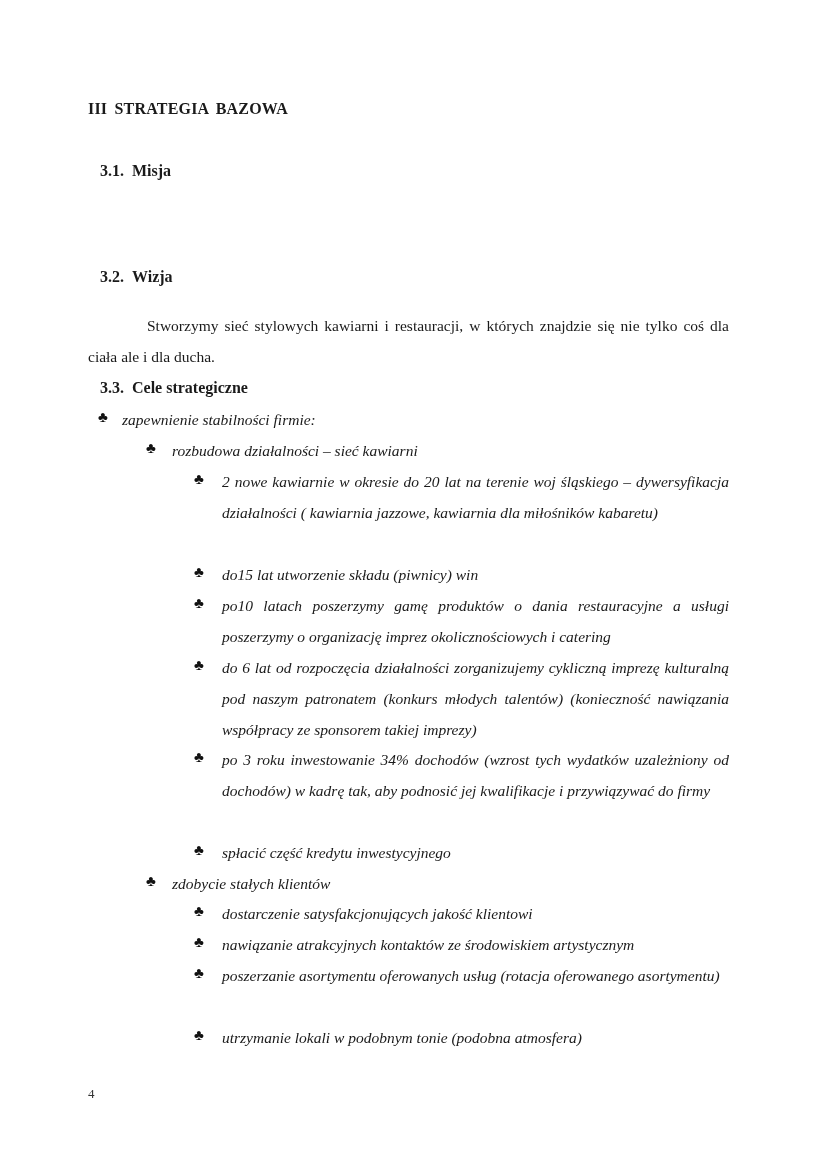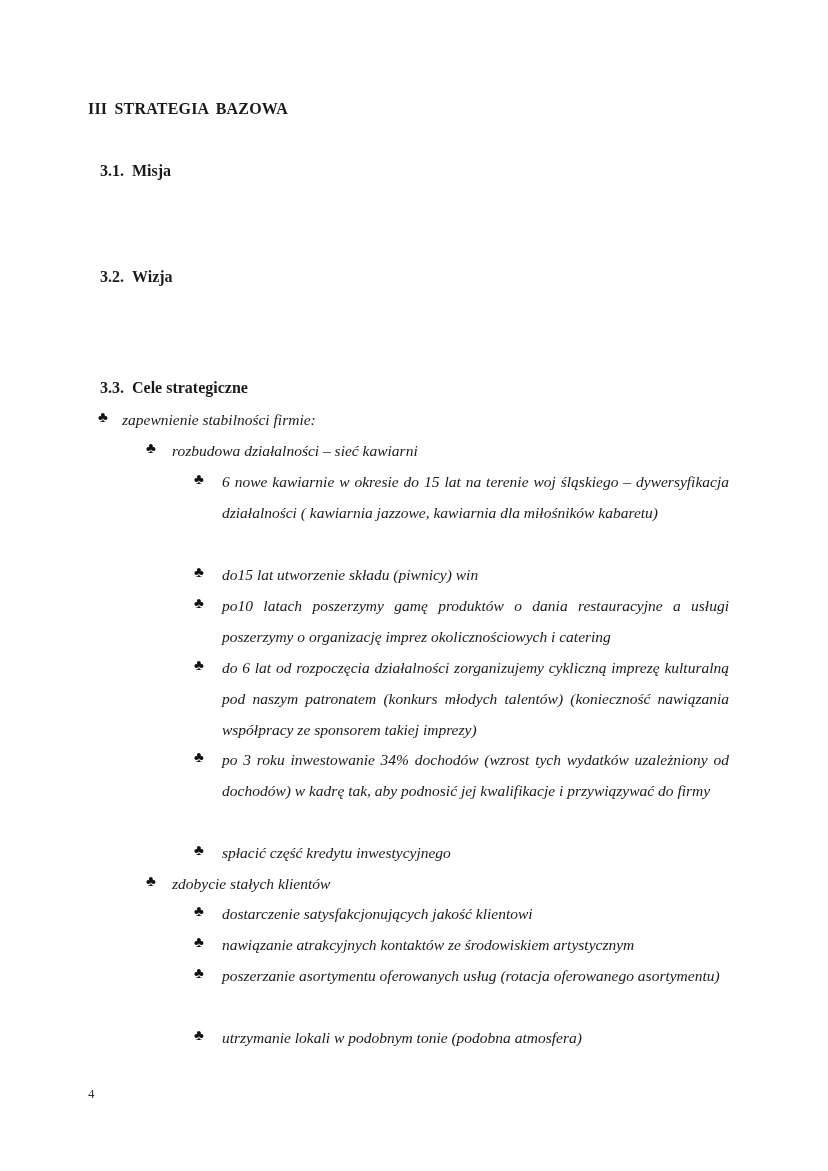--- a/index.html
+++ b/index.html
@@ -42,38 +42,41 @@
 
   <div class="chapter-title">III  STRATEGIA  BAZOWA</div>
 
   <div class="heading" style="top:162px;">
     <span class="num">3.1.</span><span>Misja</span>
   </div>
 
   <div class="heading" style="top:268px;">
     <span class="num">3.2.</span><span>Wizja</span>
   </div>
+  <div class="para" style="top:310px;">
+    <span class="indent"></span><span>Stworzymy sieć stylowych kawiarni i restauracji, w których znajdzie się nie tylko coś dla ciała ale i dla ducha.</span>
+  </div>
 
   <div class="heading" style="top:379px;">
     <span class="num">3.3.</span><span>Cele strategiczne</span>
   </div>
 
   <div class="item lvl1" style="left:122px; top:404px; width:600px;">
     <span class="bullet">♣</span>
     <span class="text">zapewnienie stabilności firmie:</span>
   </div>
 
   <div class="item lvl2" style="left:172px; top:435px; width:556px;">
     <span class="bullet">♣</span>
     <span class="text">rozbudowa działalności – sieć kawiarni</span>
   </div>
 
   <div class="item lvl3" style="left:222px; top:466px; width:507px;">
     <span class="bullet">♣</span>
-    <span class="text">6 nowe kawiarnie w okresie do 15 lat na terenie woj śląskiego – dywersyfikacja działalności ( kawiarnia jazzowe, kawiarnia dla miłośników kabaretu)</span>
+    <span class="text">2 nowe kawiarnie w okresie do 20 lat na terenie woj śląskiego – dywersyfikacja działalności ( kawiarnia jazzowe, kawiarnia dla miłośników kabaretu)</span>
   </div>
   <div class="item lvl3" style="left:222px; top:559px; width:507px;">
     <span class="bullet">♣</span>
     <span class="text">do15 lat utworzenie składu (piwnicy) win</span>
   </div>
   <div class="item lvl3" style="left:222px; top:590px; width:507px;">
     <span class="bullet">♣</span>
     <span class="text">po10 latach poszerzymy gamę produktów o dania restauracyjne a usługi poszerzymy o organizację imprez okolicznościowych i catering</span>
   </div>
   <div class="item lvl3" style="left:222px; top:652px; width:507px;">

